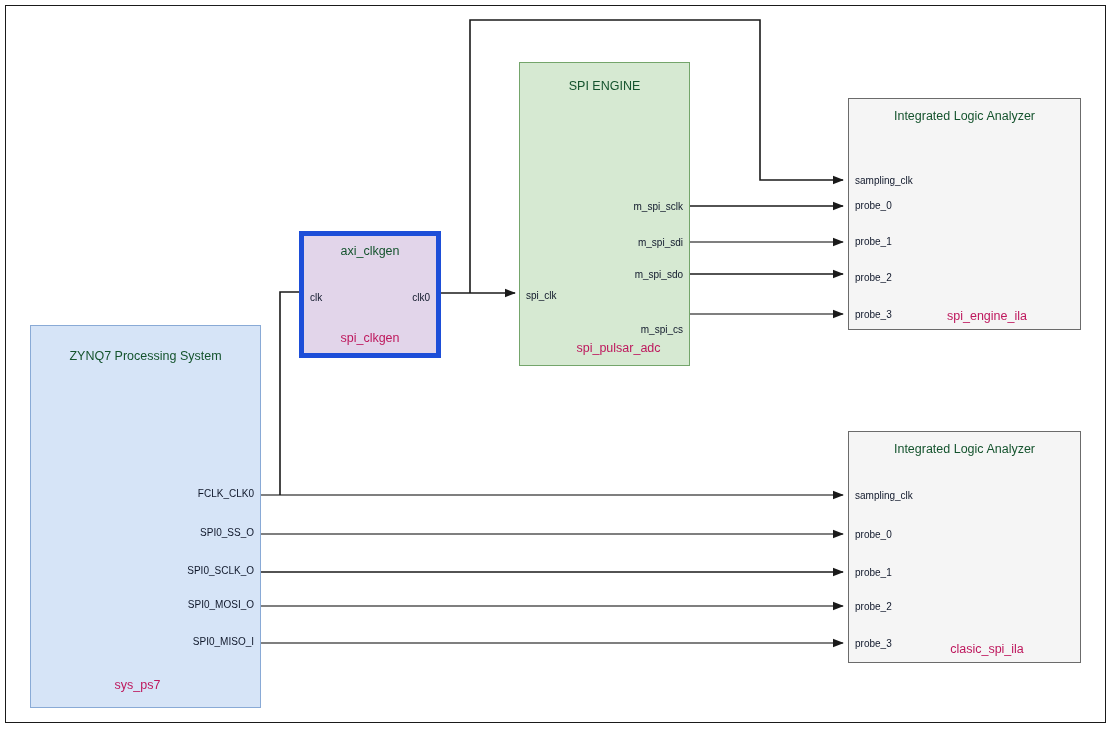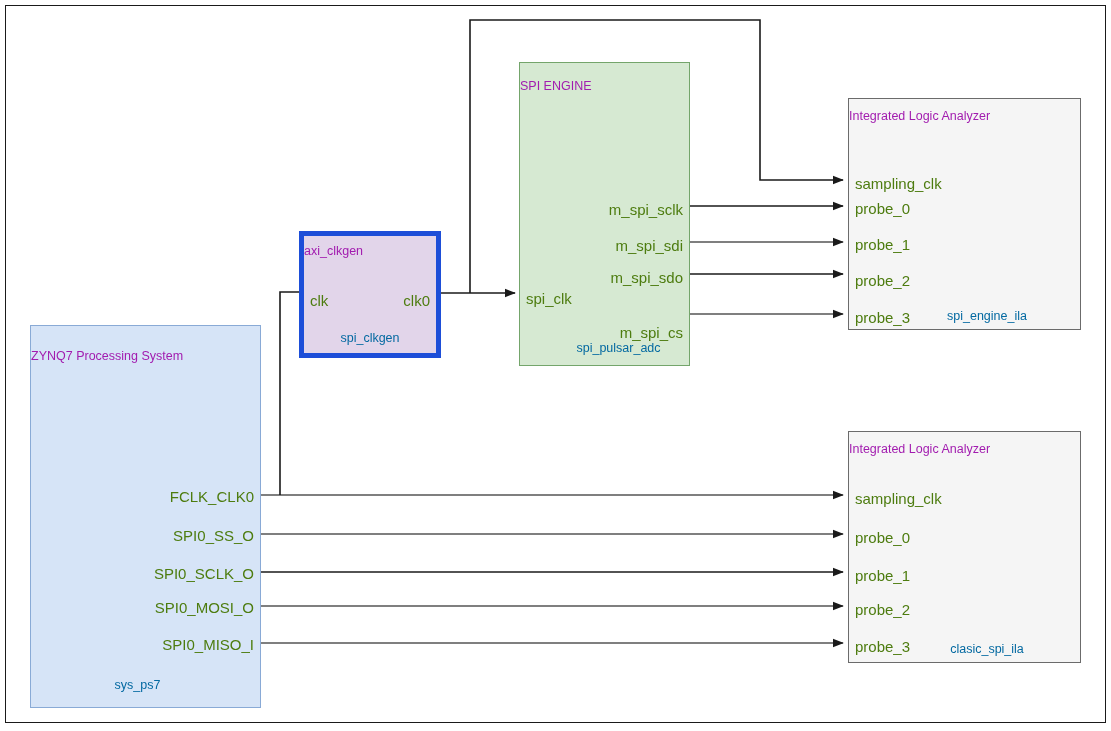--- a/index.html
+++ b/index.html
@@ -37,36 +37,36 @@
   
   .block {
     position: absolute;
     box-sizing: border-box;
     border: 1px solid #9a9a9a;
   }
   .block .title {
     position: absolute;
     left: 0;
     right: 0;
-    text-align: left;
+    text-align: center;
     font-size: 12.5px;
-    color: #a21caf;
+    color: #14532d;
     white-space: nowrap;
   }
   .block .instname {
     position: absolute;
     font-size: 12.5px;
-    color: #0369a1;
+    color: #be185d;
     white-space: nowrap;
     text-align: center;
   }
   .port {
     position: absolute;
-    font-size: 15px;
-    color: #4d7c0f;
+    font-size: 10px;
+    color: #0f172a;
     white-space: nowrap;
     line-height: 1;
   }
   .port.right { text-align: right; }
   .port.left  { text-align: left; }
 
   
   #zynq {
     left: 30px;  top: 325px;  width: 231px; height: 383px;
     background: #d6e4f7;

